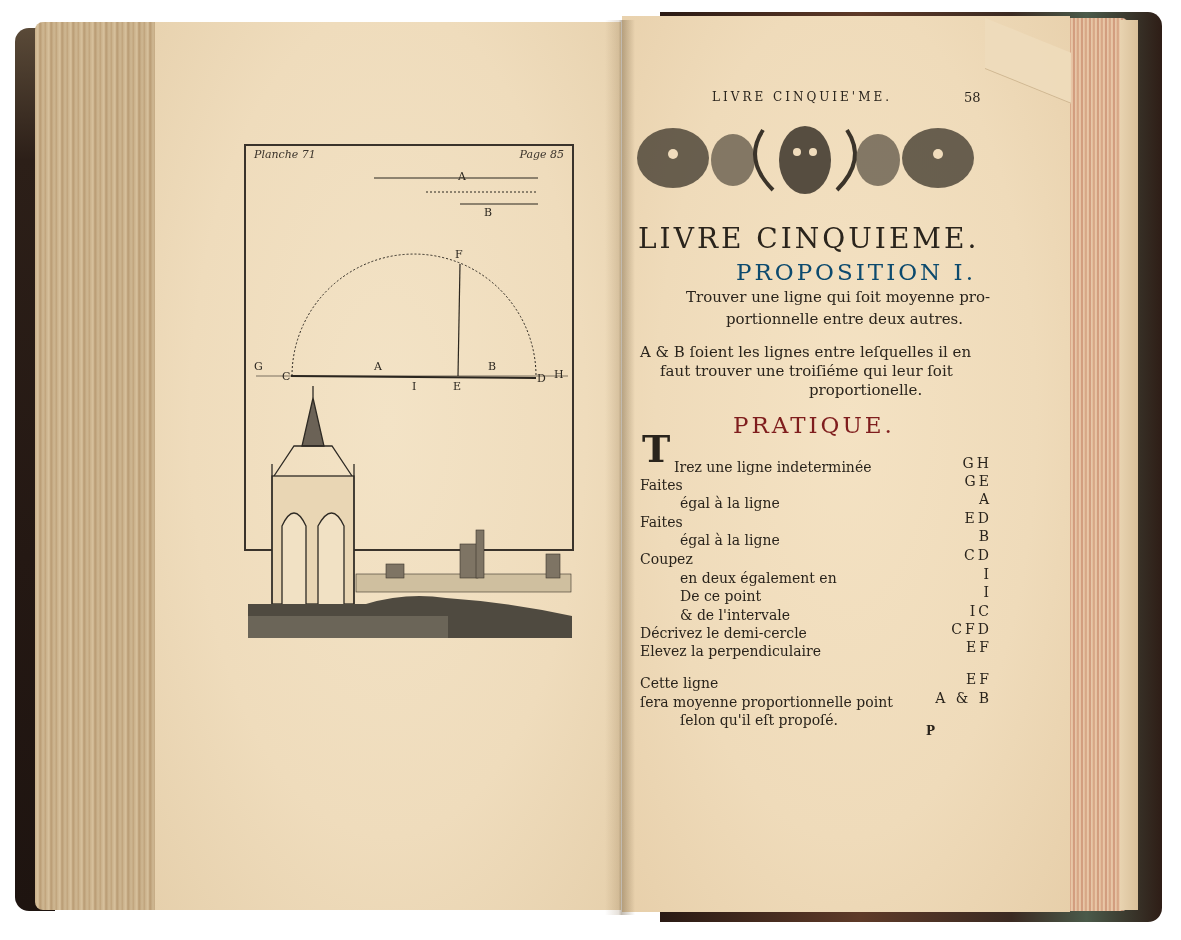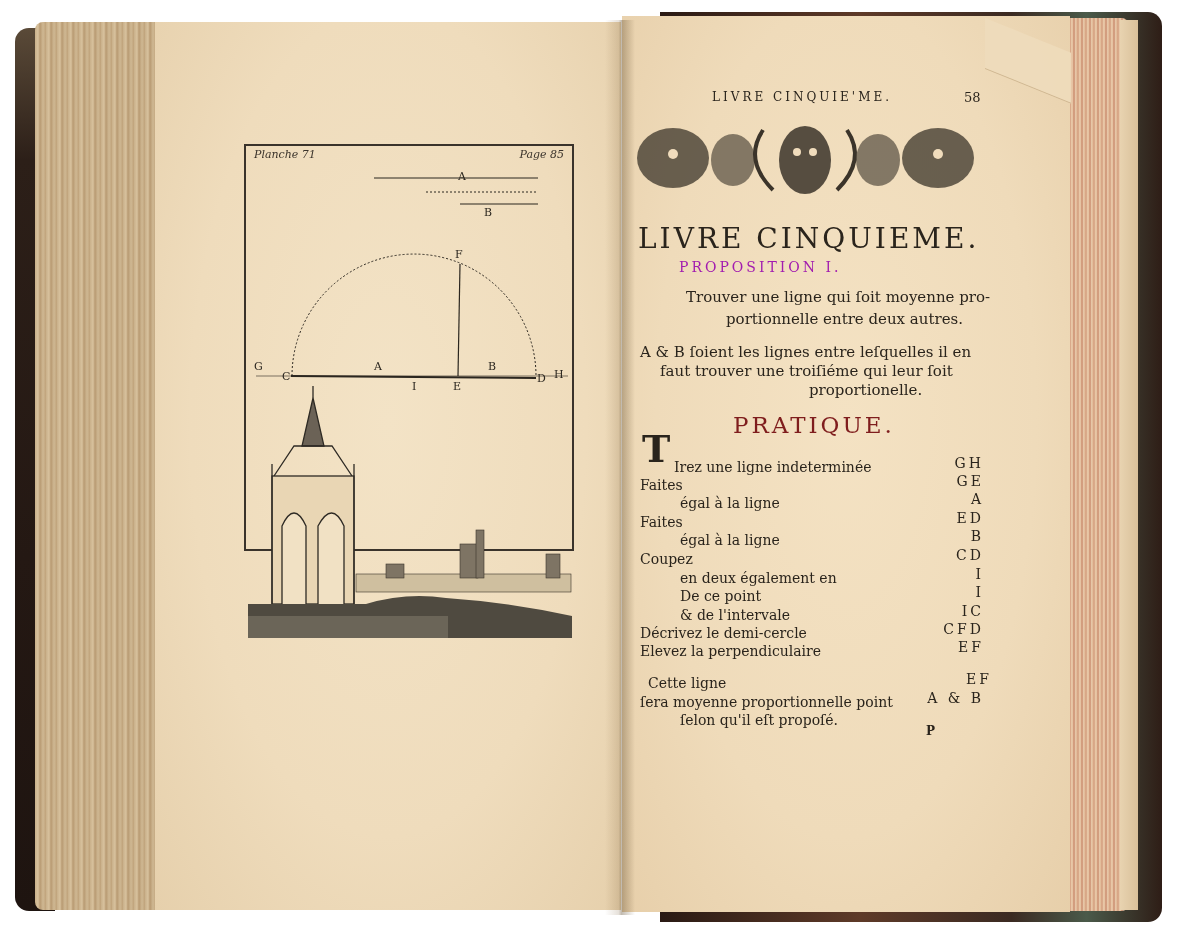--- a/index.html
+++ b/index.html
@@ -58,28 +58,28 @@
   .plate-label.l { left:8px; }
   .plate-label.r { right:8px; }
   .plate svg { position:absolute; left:0; top:0; }
   .geo-letter { position:absolute; font-size:11px; color:#2b261f; font-family:"DejaVu Serif", serif; }
 
   
   .running-head { position:absolute; left:712px; top:90px; font-size:12px; letter-spacing:3px; color:#2a241c; }
   .folio { position:absolute; left:964px; top:90px; font-size:13px; color:#2a241c; }
   .ornament { position:absolute; left:633px; top:110px; width:345px; height:96px; }
   .title-main { position:absolute; left:638px; top:222px; font-size:28px; letter-spacing:3px; color:#2a241c; }
-  .prop-title { position:absolute; left:679px; top:259px; font-size:14px; letter-spacing:3px; color:#a21caf; }
+  .prop-title { position:absolute; left:736px; top:259px; font-size:23px; letter-spacing:3px; color:#0c4a6e; }
   .italic-line { position:absolute; font-size:15px; color:#2a241c;margin-left:44px; }
   .body-line { position:absolute; font-size:15px; color:#2a241c; }
   .pratique { position:absolute; left:733px; top:412px; font-size:23px; letter-spacing:3px; color:#7f1d1d; }
   .dropcap { position:absolute; left:642px; top:430px; font-size:38px; font-weight:bold; color:#2a241c; line-height:1; }
   .step { position:absolute; left:640px; width:352px; height:20px; font-size:14px; color:#2a241c; }
   .step .txt { position:absolute; top:4px; }
-  .step .ref { position:absolute; right:8px; top:0; letter-spacing:3px; }
+  .step .ref { position:absolute; right:0; top:0; letter-spacing:3px; }
   .sig { position:absolute; left:926px; top:724px; font-size:12px; font-weight:bold; color:#2a241c; }
 </style>
 </head>
 <body>
 
 <div class="cover-left"></div>
 <div class="cover-right"></div>
 <div class="edge-left"></div>
 <div class="edge-right"></div>
 <div class="edge-right-strip"></div>
@@ -217,21 +217,21 @@
   <span class="ref">IC</span>
 </div>
 <div class="step" style="top:621px;">
   <span class="txt" style="left:0;">Décrivez le demi-cercle</span>
   <span class="ref">CFD</span>
 </div>
 <div class="step" style="top:639px;">
   <span class="txt" style="left:0;">Elevez la perpendiculaire</span>
   <span class="ref">EF</span>
 </div>
-<div class="step" style="top:671px;margin-left:8px;">
+<div class="step" style="top:671px;">
   <span class="txt" style="left:0;">Cette ligne</span>
   <span class="ref">EF</span>
 </div>
 <div class="step" style="top:690px;">
   <span class="txt" style="left:0;">ſera moyenne proportionnelle point</span>
   <span class="ref">A &amp; B</span>
 </div>
 <div class="step" style="top:708px;">
   <span class="txt" style="left:40px;">ſelon qu'il eſt propoſé.</span>
   <span class="ref"></span>

